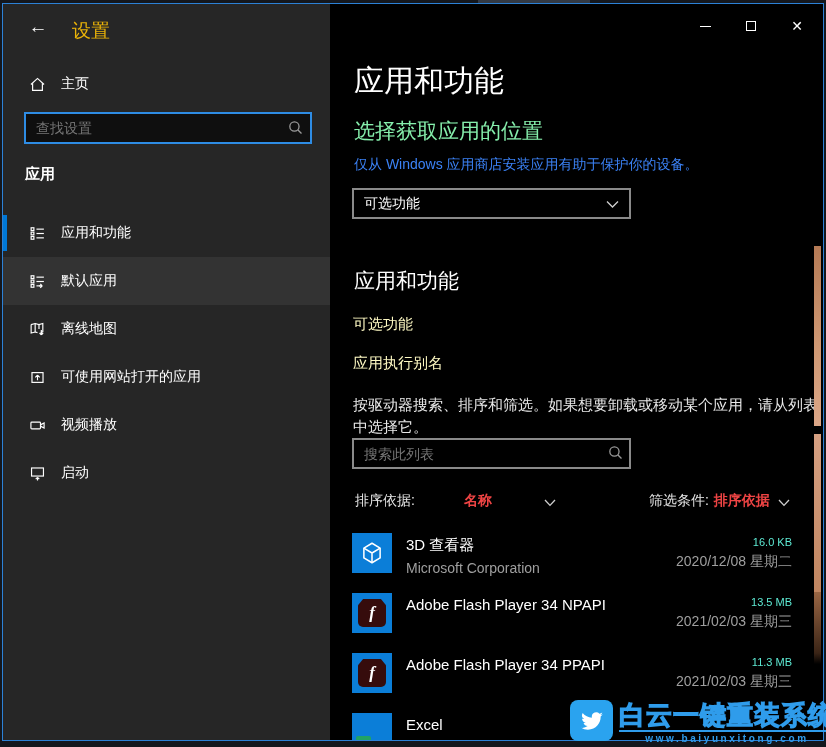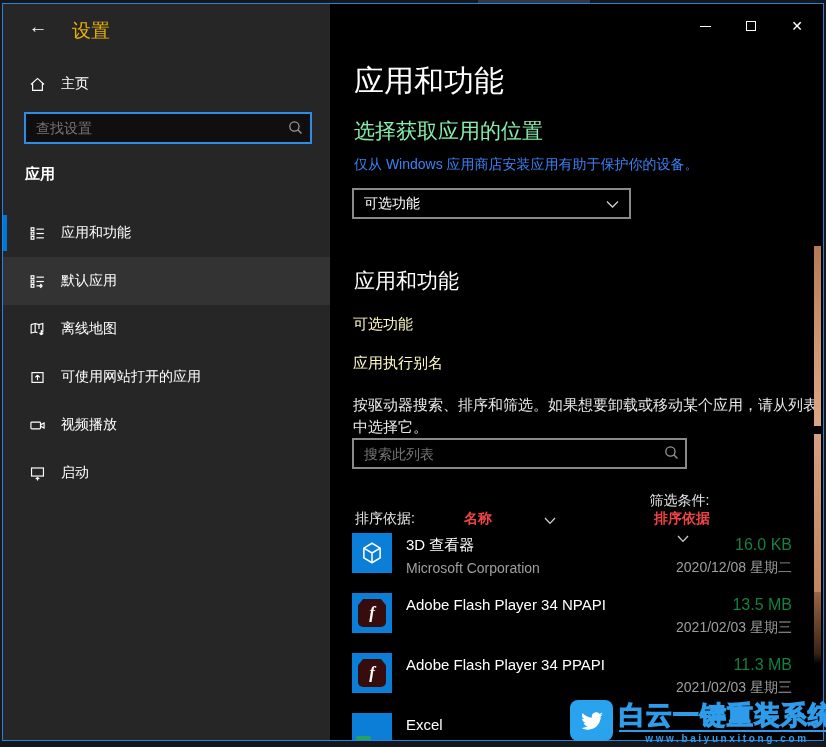--- a/index.html
+++ b/index.html
@@ -36,43 +36,43 @@
   .ctl .close-glyph{font-size:14px;line-height:1;}
   .page-title{position:absolute;left:24px;top:57px;color:#fff;font-size:30px;font-weight:300;}
   .page-subtitle{position:absolute;left:24px;top:113px;color:#86efac;font-size:21px;font-weight:300;}
   .store-hint{position:absolute;left:24px;top:152px;color:#3b82f6;font-size:14px;}
   .dropdown{position:absolute;left:22px;top:184px;width:279px;height:31px;border:2px solid #8a8a8a;
             background:#000;display:flex;align-items:center;padding:0 10px;color:#fff;font-size:14px;cursor:pointer;}
   .dropdown .chev{margin-left:auto;}
   .section-title{position:absolute;left:24px;top:263px;color:#fff;font-size:21px;font-weight:300;}
   .blue-link{position:absolute;left:23px;color:#fef9c3;font-size:15px;cursor:pointer;}
   .list-hint{position:absolute;left:23px;top:390px;width:466px;color:#e8e8e8;font-size:15px;line-height:22px;}
-  .list-search{position:absolute;left:22px;top:434px;width:335px;height:31px;}
+  .list-search{position:absolute;left:22px;top:434px;width:279px;height:31px;}
   .list-search input{width:100%;height:100%;background:#000;border:2px solid #8a8a8a;color:#9a9a9a;
             font-size:14px;padding:0 30px 0 10px;outline:none;}
   .list-search .mag{position:absolute;right:8px;top:7px;}
   .sort-row{position:absolute;left:25px;top:488px;display:flex;align-items:center;color:#e8e8e8;font-size:14px;gap:44px;}
   .sort-row b{margin-left:5px;color:#ef4444;}
   .sort-row .chev{margin:2px 0 0 8px;cursor:pointer;}
-  .filter-group{margin-left:49px;display:flex;align-items:center;flex-direction:column;}
+  .filter-group{margin-left:49px;display:flex;}
 
   .app-row{position:absolute;left:22px;width:440px;height:44px;display:flex;cursor:pointer;}
   .app-icon{position:relative;width:40px;height:40px;background:#0b7ed8;flex:0 0 40px;
             display:flex;align-items:center;justify-content:center;overflow:hidden;}
   .flash-shape{width:28px;height:28px;background:#360c0c;border-radius:5px;
                clip-path:polygon(18% 0,82% 0,100% 22%,100% 100%,0 100%,0 22%);
                display:flex;align-items:center;justify-content:center;}
   .flash-shape span{color:#fff;font-size:17px;font-style:italic;font-weight:bold;font-family:"Liberation Serif","DejaVu Serif",serif;}
   .excel-mini{position:absolute;left:4px;bottom:3px;width:15px;height:14px;background:#21a366;border-radius:2px;
               color:#fff;font-size:9px;font-weight:bold;display:flex;align-items:center;justify-content:center;}
   .app-text{margin-left:14px;padding-top:3px;}
   .app-name{color:#fff;font-size:15px;}
   .app-pub{color:#9f9f9f;font-size:14px;margin-top:5px;}
   .app-meta{margin-left:auto;text-align:right;padding-top:3px;}
-  .app-size{color:#15803d;font-size:16px;}
+  .app-size{color:#5eead4;font-size:11px;}
   .app-date{color:#9f9f9f;font-size:14px;margin-top:5px;}
 
   
   .sliver{position:absolute;right:2px;width:7px;}
   .sliver.a{top:242px;height:180px;background:linear-gradient(#b57a55,#cf9873 55%,#dba687);}
   .sliver.b{top:430px;height:158px;background:linear-gradient(#d6a082,#c08560);}
   .sliver.c{top:588px;height:72px;background:linear-gradient(#9a6644,#3a2416 85%,rgba(0,0,0,0));}
 
   
   .watermark{position:absolute;left:570px;top:700px;height:46px;display:flex;align-items:stretch;z-index:20;}

